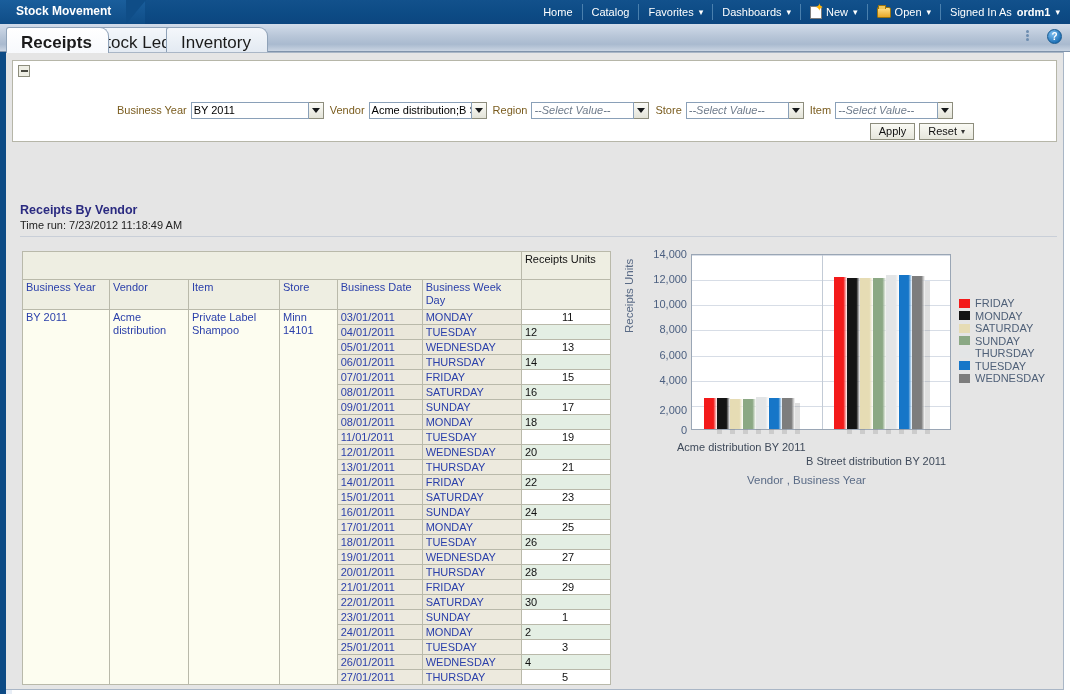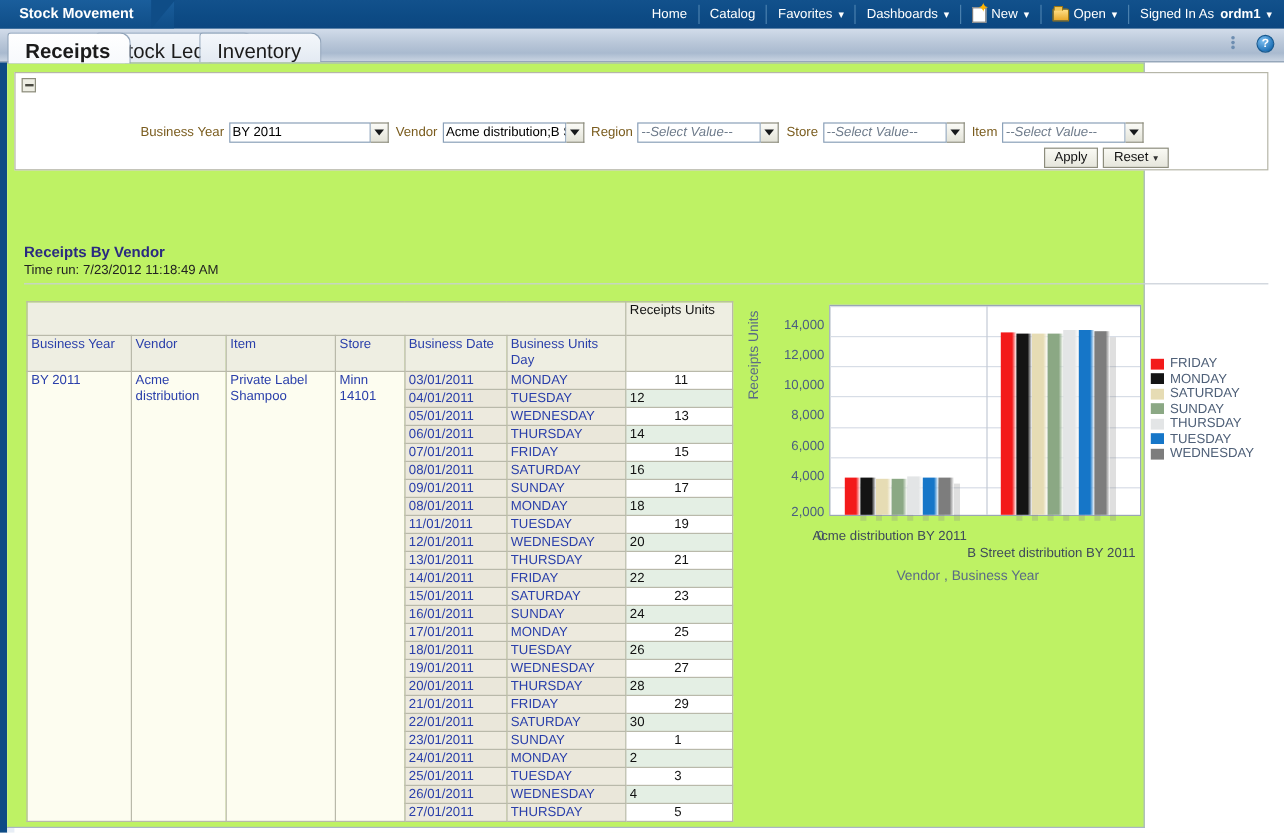--- a/index.html
+++ b/index.html
@@ -102,22 +102,22 @@
   
   .leftstripe {
     position:absolute; left:0; top:52px; width:6px; height:642px;
     background:#0d4b85;
   }
   .leftstripe2 {
     position:absolute; left:6px; top:52px; width:6px; height:642px;
     background:#e8eef6;
   }
   .page {
-    position:absolute; left:6px; top:52px; width:948px; height:638px;
-    background:#bef264; border:1px solid #a9b6c6; border-left:none;
+    position:absolute; left:6px; top:52px; width:1058px; height:638px;
+    background:#e5e5e5; border:1px solid #a9b6c6; border-left:none;
   }
 
   
   .promptpanel {
     position:absolute; left:6px; top:7px; width:1045px; height:82px;
     border:1px solid #b6b6a8; background:#ffffff;
   }
   .collapse-btn {
     position:absolute; left:5px; top:4px; width:12px; height:12px;
     border:1px solid #8d8d7d; background:#eeeee4;
@@ -192,21 +192,21 @@
   
   .chart { position:absolute; left:615px; top:196px; width:440px; height:240px; }
   .axis-title-y {
     position:absolute; left:2px; top:84px; transform:rotate(-90deg);
     transform-origin:left top; color:#5a6b86; font-size:11.5px; white-space:nowrap;
   }
   .ytick {
     position:absolute; right:0; width:46px; text-align:right;
     color:#4b5f80; font-size:11px; line-height:10px;
   }
-  .yticks { position:absolute; left:14px; top:0; width:52px; height:186px;margin-top:17px; }
+  .yticks { position:absolute; left:14px; top:0; width:52px; height:186px; }
   .plot {
     position:absolute; left:70px; top:5px; width:260px; height:176px;
     background:#ffffff; border:1px solid #9aa6b5; border-top-color:#9aa6b5;
   }
   .gridline { position:absolute; left:0; width:100%; height:1px; background:#d7dde6; }
   .vdivider { position:absolute; top:0; bottom:0; width:1px; background:#c3cbd6; }
   .bargroup { position:absolute; bottom:0; display:flex; align-items:flex-end; }
   .bar { width:13px; position:relative; }
   .bar em {
     position:absolute; right:-5px; bottom:-5px; width:5px; top:5px;
@@ -360,21 +360,21 @@
           <tr>
             <th class="hdr-blank" colspan="6"></th>
             <th class="hdr-measure">Receipts Units</th>
           </tr>
           <tr>
             <th class="hdr-col">Business Year</th>
             <th class="hdr-col">Vendor</th>
             <th class="hdr-col">Item</th>
             <th class="hdr-col">Store</th>
             <th class="hdr-col">Business Date</th>
-            <th class="hdr-col">Business Units Day</th>
+            <th class="hdr-col">Business Week Day</th>
             <th class="hdr-col"></th>
           </tr>
         </thead>
         <tbody id="tbody">
             <tr class="rowA">
               <td class="attr" rowspan="25">BY 2011</td>
               <td class="attr" rowspan="25">Acme distribution</td>
               <td class="attr" rowspan="25">Private Label Shampoo</td>
               <td class="attr" rowspan="25">Minn 14101</td>
               <td class="dim">03/01/2011</td>

